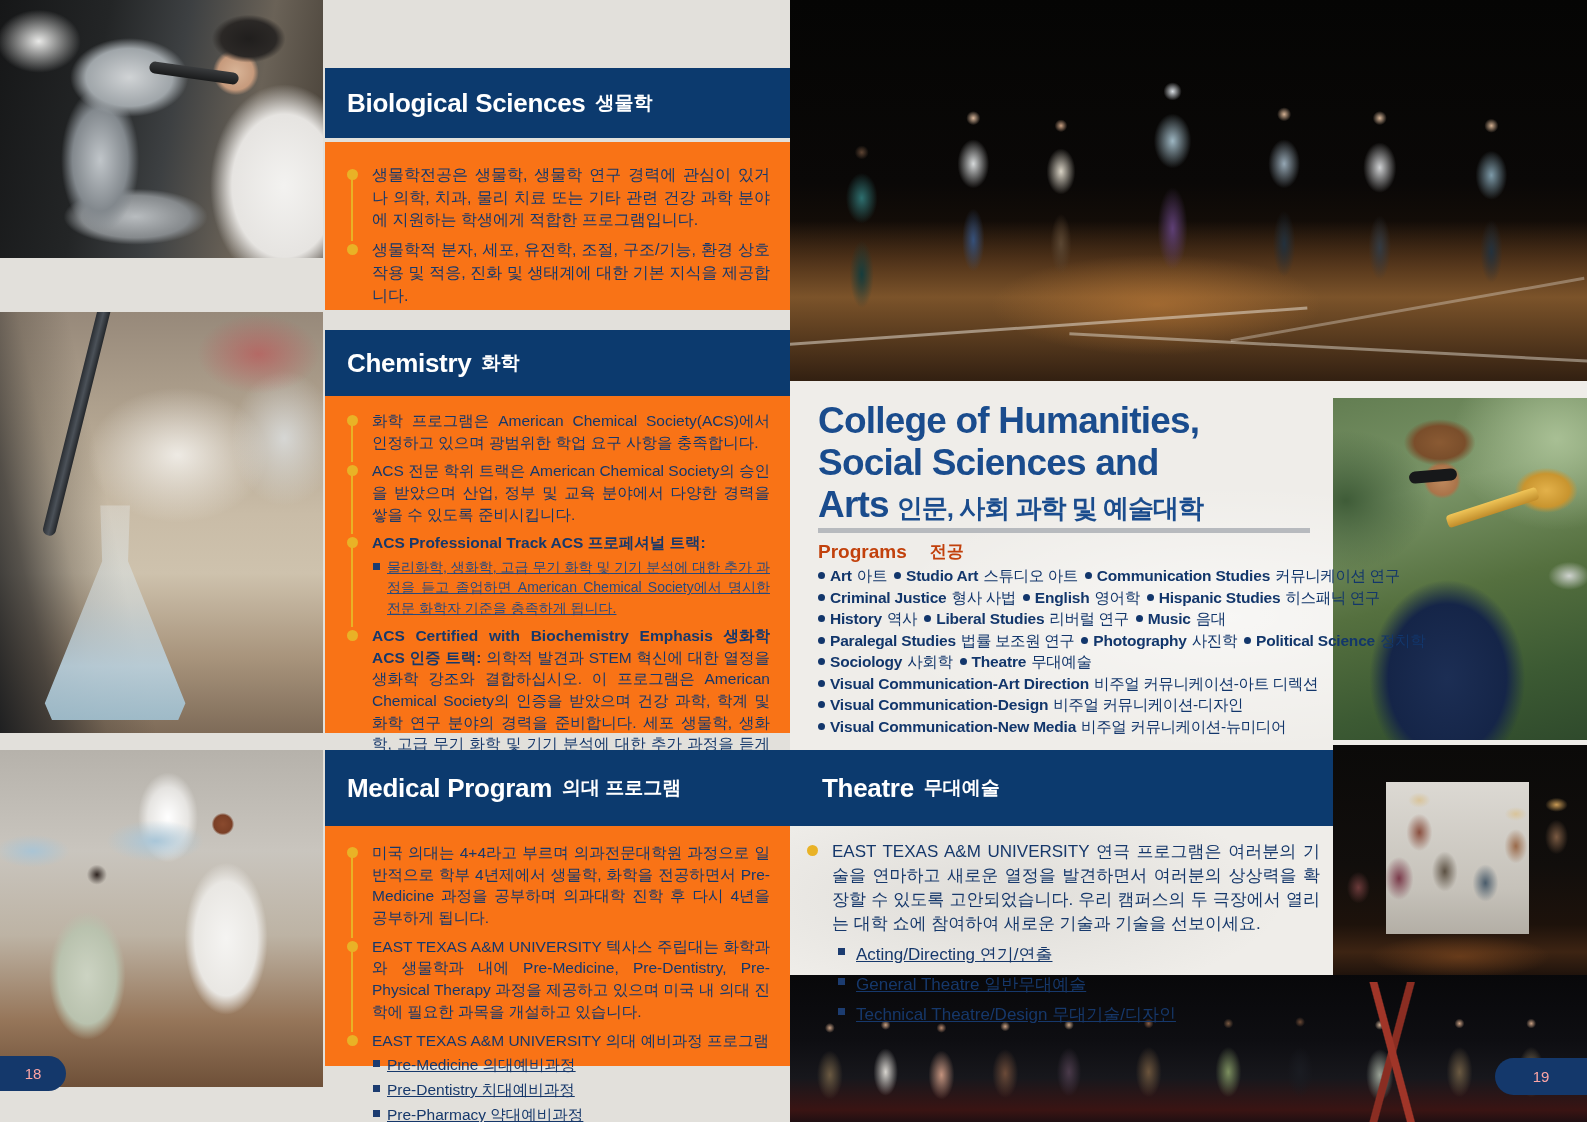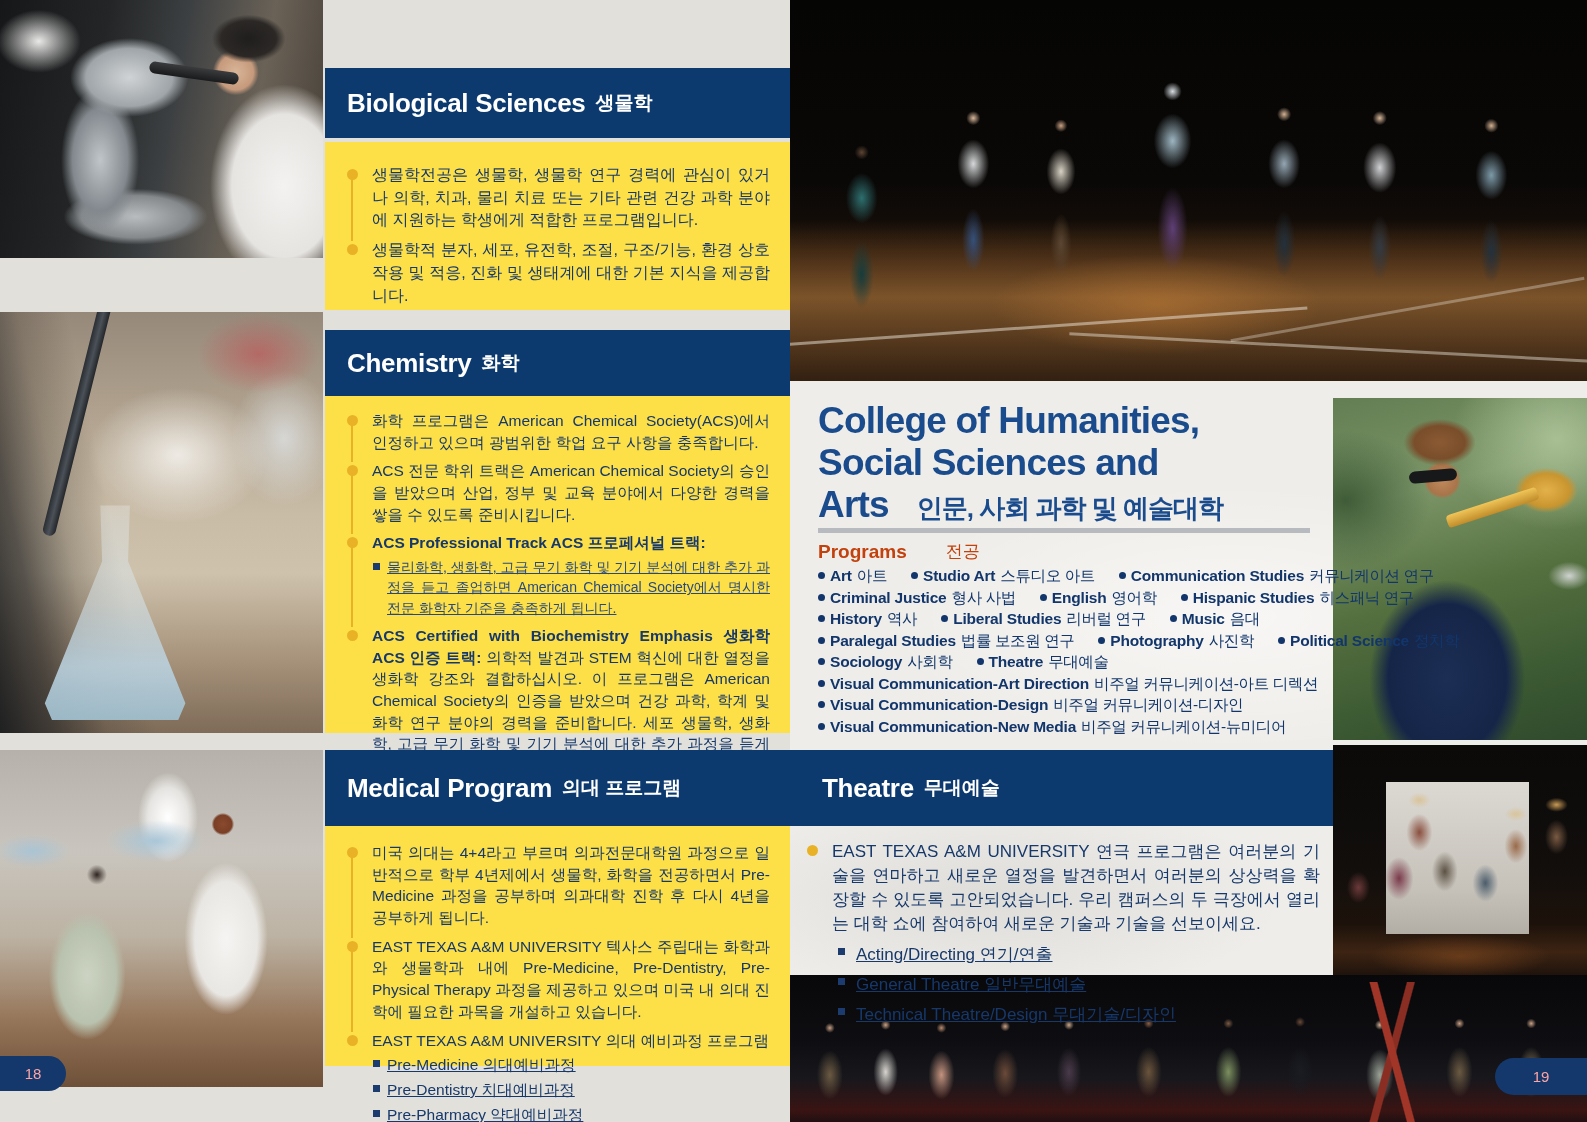--- a/index.html
+++ b/index.html
@@ -141,49 +141,49 @@
 
   .bar{position:absolute;background:#0c3a6e;display:flex;align-items:center;gap:10px;padding-left:22px;box-sizing:border-box;}
   .bar-bio{left:325px;top:68px;width:465px;height:70px;}
   .bar-chem{left:325px;top:330px;width:465px;height:66px;}
   .bar-mt{left:325px;top:750px;width:1008px;height:76px;padding-left:0;}
   .mt-group{position:absolute;top:0;bottom:0;display:flex;align-items:center;gap:10px;}
   .g-med{left:22px;} .g-theatre{left:497px;}
   .hdr-en{font-size:26px;font-weight:bold;color:#ffffff;letter-spacing:-0.3px;}
   .hdr-ko{font-size:19px;font-weight:bold;color:#ffffff;}
 
-  .box{position:absolute;background:#fde047;box-sizing:border-box;padding:18px 20px 11px 20px;color:#16386b;font-size:15.5px;line-height:1.4;}
+  .box{position:absolute;background:#f97316;box-sizing:border-box;padding:18px 20px 11px 20px;color:#16386b;font-size:15.5px;line-height:1.4;}
   .box-bio{left:325px;top:142px;width:465px;height:168px;font-size:16px;line-height:1.42;padding-top:22px;}
   .box-chem{left:325px;top:396px;width:465px;height:337px;padding-top:14px;}
   .box-med{left:325px;top:826px;width:465px;height:240px;padding-top:16px;}
 
   .bullets{list-style:none;margin:0;padding:0;}
   .bullets>li{position:relative;padding-left:27px;margin-bottom:7px;text-align:justify;}
   .bullets>li::before{content:"";position:absolute;left:2px;top:5px;width:11px;height:11px;border-radius:50%;background:#e9b226;}
   .bullets>li:not(:last-child)::after{content:"";position:absolute;left:6px;top:13px;bottom:-9px;width:2px;background:#e9b226;}
   .lead{font-weight:bold;}
   .subs{list-style:none;margin:3px 0 0 0;padding:0;}
   .subs li{position:relative;padding-left:15px;margin-top:3px;text-align:left;text-decoration:underline;}
   .subs li::before{content:"";position:absolute;left:1px;top:6px;width:7px;height:7px;background:#1c3c70;}
   .box-chem .subs li{font-size:14px;line-height:1.45;color:#2a4a7c;text-align:justify;}
 
   .theatre-content{position:absolute;left:805px;top:840px;width:515px;color:#16386b;font-size:17px;line-height:1.42;}
   .theatre-content .subs li{margin-top:6px;padding-left:24px;}
   .theatre-content .subs li::before{left:6px;top:5px;}
 
   .college-title{position:absolute;left:818px;top:400px;width:505px;color:#1a4c8d;}
   .ct-line{font-size:37px;font-weight:bold;letter-spacing:-0.8px;line-height:1.13;}
-  .ct-arts-row{display:flex;align-items:baseline;gap:28px;}
+  .ct-arts-row{display:flex;align-items:baseline;gap:8px;}
   .ct-ko{font-size:26px;font-weight:bold;letter-spacing:-1px;}
   .divider{position:absolute;left:818px;top:528px;width:492px;height:5px;background:#b7babe;}
   .prog-h{position:absolute;left:818px;top:540px;display:flex;gap:23px;align-items:flex-end;color:#c2410c;}
   .prog-h .en{font-size:19px;font-weight:bold;}
-  .prog-h .ko{font-size:17px;font-weight:normal;margin-left:16px;}
+  .prog-h .ko{font-size:17px;font-weight:bold;}
   .programs{position:absolute;left:818px;top:568px;width:505px;color:#12366b;}
-  .prog-row{display:flex;gap:24px;margin-bottom:6px;font-size:15.5px;line-height:15.5px;align-items:center;}
+  .prog-row{display:flex;gap:7px;margin-bottom:6px;font-size:15.5px;line-height:15.5px;align-items:center;}
   .prog-item{display:flex;align-items:center;gap:5px;white-space:nowrap;}
   .prog-item .dot{width:7px;height:7px;border-radius:50%;background:#12366b;flex:0 0 auto;}
   .prog-item b{font-weight:bold;letter-spacing:-0.2px;}
   .prog-item .ko{letter-spacing:-0.4px;}
 
   .pill{position:absolute;background:#14386b;color:#fca5a5;display:flex;align-items:center;justify-content:center;font-size:15px;}
   .pill-18{left:0;top:1056px;width:66px;height:35px;border-radius:0 18px 18px 0;}
   .pill-19{right:0;top:1058px;width:92px;height:37px;border-radius:19px 0 0 19px;}
 </style>
 </head>

